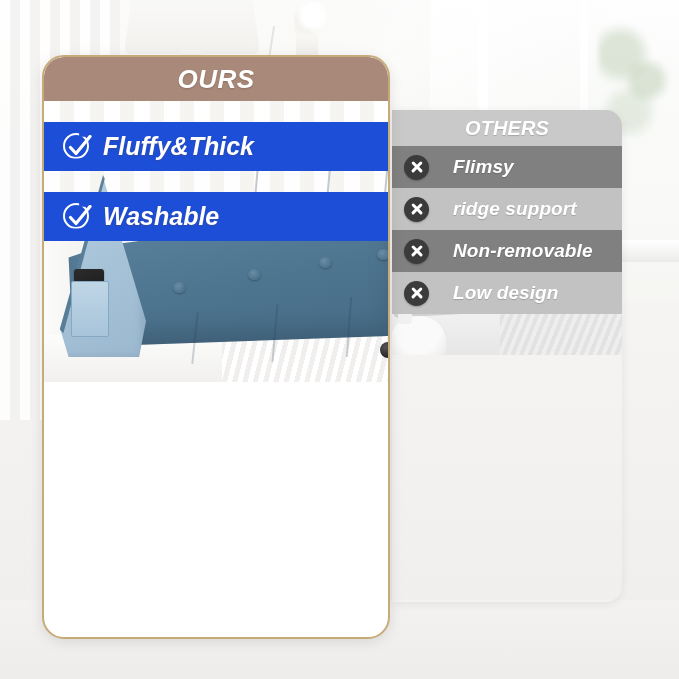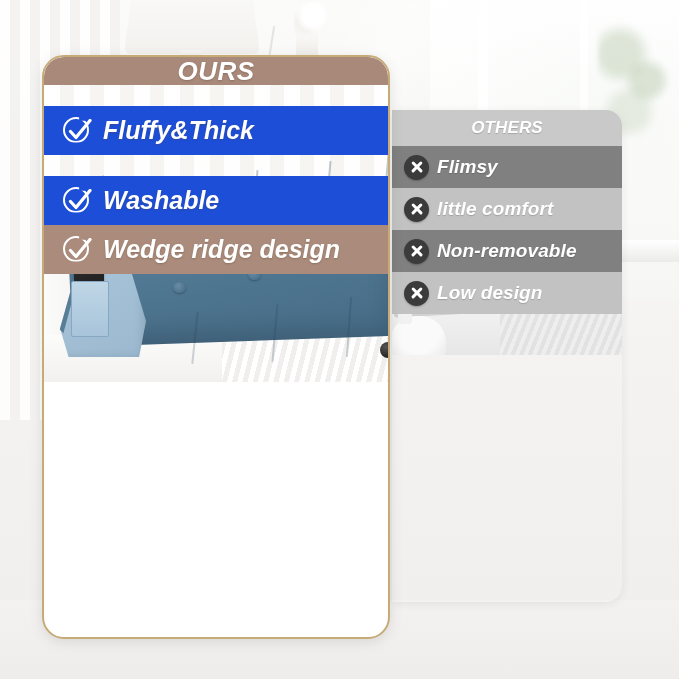--- a/index.html
+++ b/index.html
@@ -90,22 +90,22 @@
     border-radius:10px 0 0 0;filter:blur(.4px);}
   .o-table{position:absolute;left:-2px;top:206px;width:56px;height:42px;
     background:radial-gradient(ellipse at 50% 18%, #fafafa 0 60%, #e9e9e9 100%);
     border-radius:26px 26px 8px 8px;}
   .o-vase{position:absolute;left:6px;top:192px;width:14px;height:22px;background:#f1f1f1;border-radius:4px;}
 
   .orow{position:relative;display:flex;align-items:center;box-sizing:border-box;}
   .orow .lbl{color:#ffffff;font-style:italic;font-weight:700;letter-spacing:.1px;
     text-shadow:0 1px 1px rgba(0,0,0,.18);white-space:nowrap;}
   .o-head{height:36px;justify-content:center;background:#c9c9c9;}
-  .o-head .lbl{font-size:17px;}
-  .o-item{height:42px;padding-left:12px;gap:8px;}
+  .o-head .lbl{font-size:20px;}
+  .o-item{height:42px;padding-left:12px;gap:24px;}
   .o-item .lbl{font-size:19px;}
   .o-dark{background:#808080;}
   .o-light{background:#c2c2c2;}
   .o-pad{height:34px;background:#c2c2c2;border-radius:0 0 16px 0;}
 
   .xicon{flex:0 0 auto;width:25px;height:25px;border-radius:50%;
     background:#3b3b3b;position:relative;box-shadow:0 1px 2px rgba(0,0,0,.25);}
   .xicon::before,.xicon::after{content:"";position:absolute;left:50%;top:50%;
     width:14px;height:3.2px;background:#fff;border-radius:2px;}
   .xicon::before{transform:translate(-50%,-50%) rotate(45deg);}
@@ -166,21 +166,21 @@
     background:linear-gradient(180deg,#fcfcfb,#f1f0ee);}
   .p-duvet{position:absolute;left:178px;top:262px;width:170px;height:64px;
     background:repeating-linear-gradient(104deg,#ffffff 0 5px,#f0efed 5px 10px);
     border-radius:16px 0 0 0;filter:blur(.3px);}
   .p-ball{position:absolute;left:336px;top:285px;width:16px;height:16px;border-radius:50%;
     background:radial-gradient(circle at 35% 30%,#555,#111);}
 
   .row{position:relative;display:flex;align-items:center;box-sizing:border-box;}
   .row .lbl{color:#ffffff;font-style:italic;font-weight:700;
     text-shadow:0 1px 2px rgba(90,70,50,.35);white-space:nowrap;}
-  .r-head{height:28px;justify-content:center;background:#a9897a;text-align:center;}
+  .r-head{height:44px;justify-content:center;background:#a9897a;text-align:center;}
   .r-head .lbl{font-size:26px;letter-spacing:.5px;}
   .r-item{height:49px;padding-left:18px;gap:11px;}
   .r-item .lbl{font-size:25px;}
   .r-dark{background:#ab8c7c;}
   .r-light{background:#1d4ed8;margin-top:21px;}
 
   .cicon{flex:0 0 auto;width:30px;height:30px;position:relative;}
   .cicon .ring{position:absolute;left:1px;top:1px;width:26px;height:26px;
     border:2.4px solid #ffffff;border-radius:50%;box-sizing:border-box;
     clip-path:polygon(0 0, 62% 0, 62% 16%, 100% 16%, 100% 100%, 0 100%);}
@@ -227,21 +227,21 @@
     <div class="orow o-head">
       <span class="lbl">OTHERS</span>
     </div>
 
     <div class="orow o-item o-dark">
       <span class="xicon"></span>
       <span class="lbl">Flimsy</span>
     </div>
     <div class="orow o-item o-light">
       <span class="xicon"></span>
-      <span class="lbl">little comfort</span>
+      <span class="lbl">ridge support</span>
     </div>
     <div class="orow o-item o-dark">
       <span class="xicon"></span>
       <span class="lbl">Non-removable</span>
     </div>
     <div class="orow o-item o-light">
       <span class="xicon"></span>
       <span class="lbl">Low design</span>
     </div>
     <div class="o-pad"></div>
@@ -293,24 +293,15 @@
     <div class="row r-item r-light">
       <span class="cicon">
         <span class="ring"></span>
         <svg class="tick" viewBox="0 0 26 24" fill="none" xmlns="http://www.w3.org/2000/svg">
           <path d="M4.5 12.5 L10 18.5 L24 1.5" stroke="#ffffff" stroke-width="3.2" stroke-linecap="round" stroke-linejoin="round"></path>
         </svg>
       </span>
       <span class="lbl">Washable</span>
     </div>
 
-    <div class="row r-item r-dark">
-      <span class="cicon">
-        <span class="ring"></span>
-        <svg class="tick" viewBox="0 0 26 24" fill="none" xmlns="http://www.w3.org/2000/svg">
-          <path d="M4.5 12.5 L10 18.5 L24 1.5" stroke="#ffffff" stroke-width="3.2" stroke-linecap="round" stroke-linejoin="round"></path>
-        </svg>
-      </span>
-      <span class="lbl">Wedge ridge design</span>
-    </div>
   </div>
 
 </div>
 
 </body></html>

